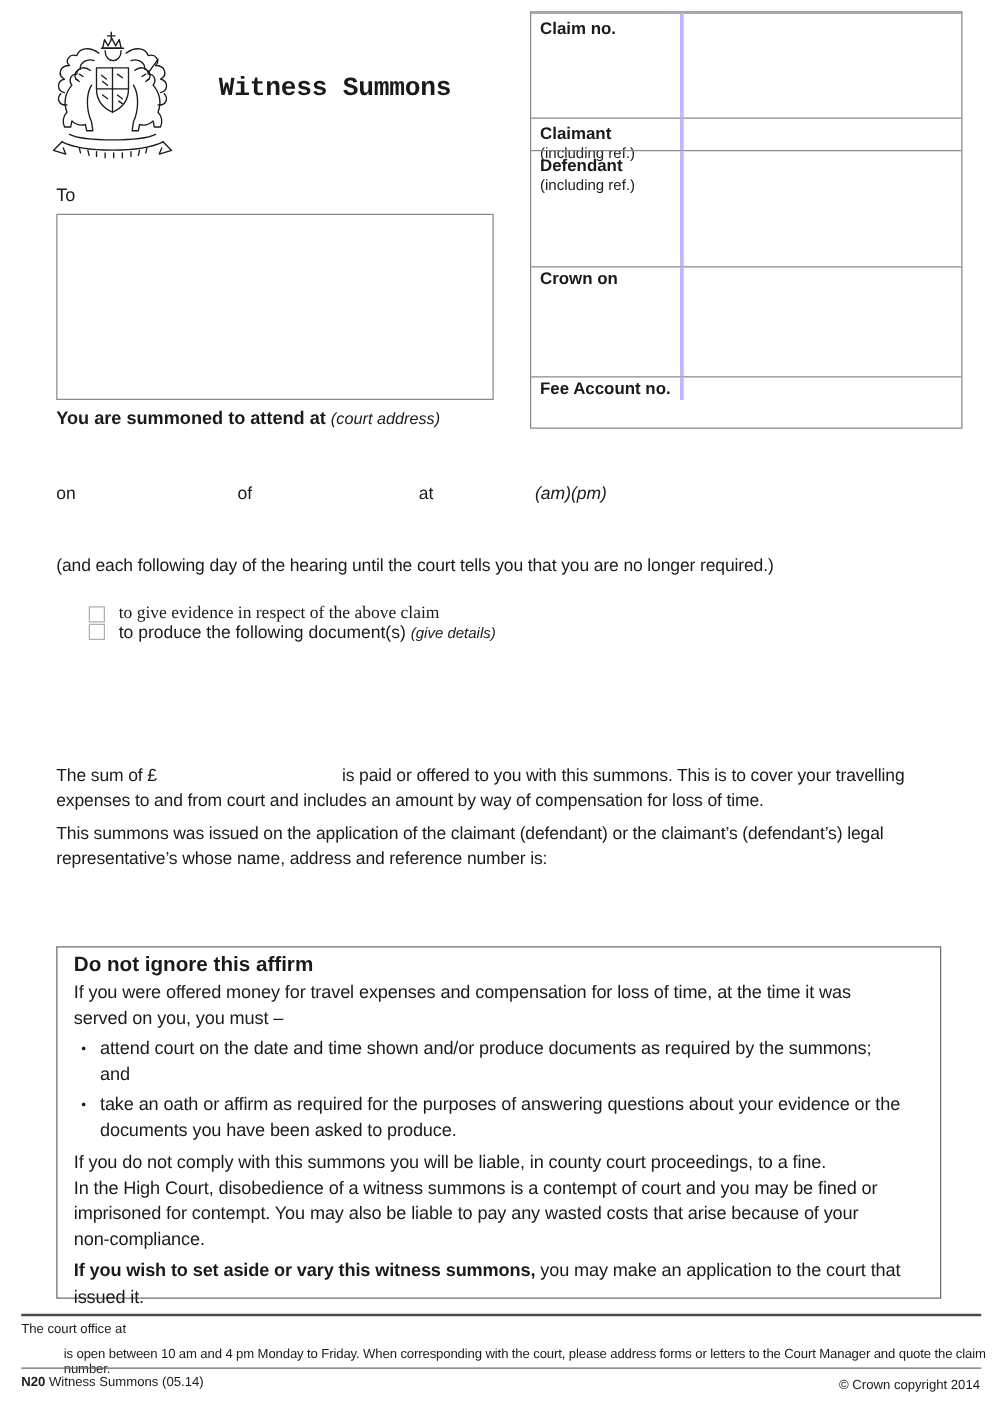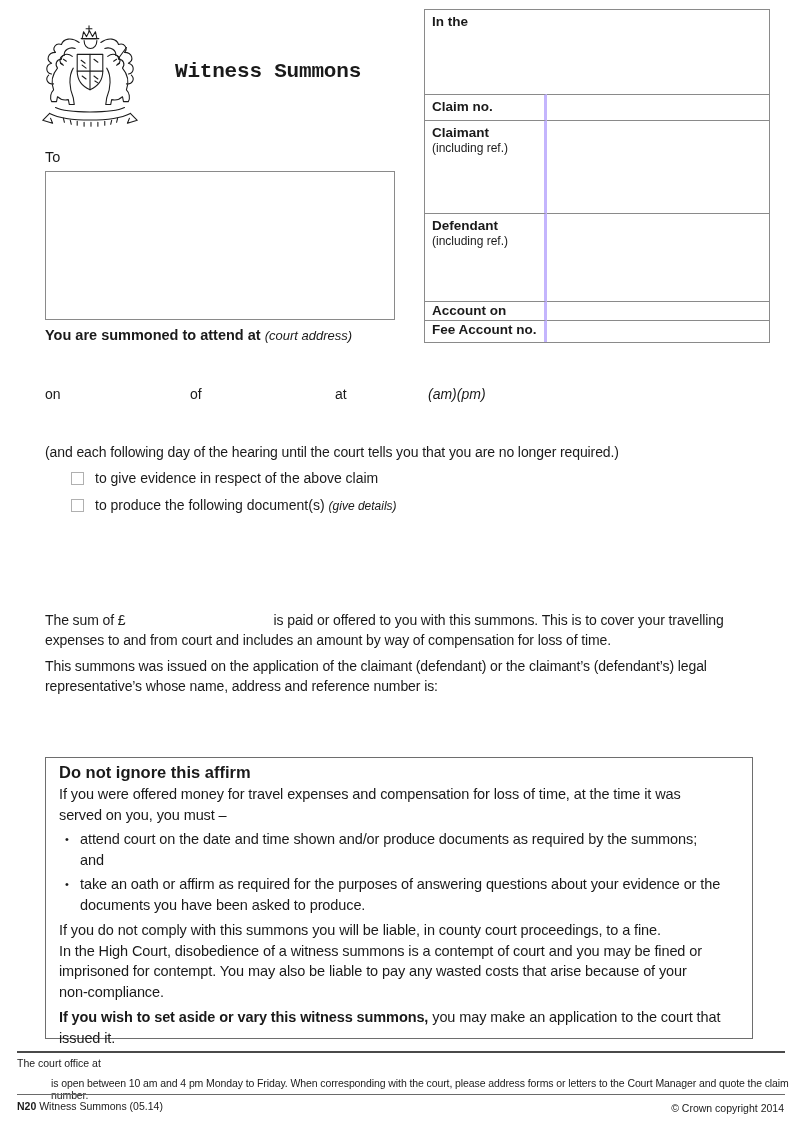--- a/index.html
+++ b/index.html
@@ -38,21 +38,21 @@
   .summon-line .b { font-weight:bold; }
   .summon-line .i { font-style:italic; font-size:13px; }
 
   .date-row { position:absolute; left:0; top:386px; width:800px; height:20px; }
   .date-row span { position:absolute; font-size:14px; }
   .d-on { left:45px; } .d-of { left:190px; } .d-at { left:335px; } .d-ampm { left:428px;font-style:italic; }
 
   .note { position:absolute; left:45px; top:444px; font-size:14px; letter-spacing:-0.1px; }
 
   .cb-row { position:absolute; left:71px; display:flex; align-items:flex-start; gap:11px; font-size:14px; }
-  .cb-row-1 { top:470px; } .cb-row-2 { top:497px; }
+  .cb-row-1 { top:483px;font-family:Liberation Serif, serif; } .cb-row-2 { top:497px; }
   .cb-box { width:13px; height:13px; border:1px solid #b0b0b0; background:#fff; flex:0 0 auto; margin-top:2px; }
   .cb-detail { font-style:italic; font-size:12px; margin-left:4px; }
 
   .para { position:absolute; left:45px; width:714px; font-size:14px; line-height:20px; letter-spacing:-0.1px; white-space:pre-wrap; }
   .sum-para { top:610px; }
   .amount-gap { display:inline-block; width:148px; height:1px; }
   .app-para { top:656px; }
 
   
   .warning-box {
@@ -112,36 +112,33 @@
       <path d="M30,86 c12,6 58,6 70,0"></path>
       <path d="M24,92 c18,9 64,9 82,0"></path>
       <path d="M24,92 l-7,7 10,3 -2,-5 M106,92 l7,7 -10,3 2,-5"></path>
       <path d="M38,97 l1,4 M45,99 l1,4 M52,100 l0,4 M59,101 v4 M66,101 v4 M73,101 v4 M80,100 v4 M87,99 l-1,4 M93,97 l-1,4"></path>
     </g>
   </svg>
 
   <div class="title">Witness Summons</div>
 
   <div class="case-table">
-    <div class="cell span2">
-      <span style="font-weight:bold;">In the</span>
-    </div>
     <div class="cell lbl bt">Claim no.</div>
     <div class="cell bt"></div>
     <div class="cell lbl bt">
       <div>Claimant</div>
       <div class="sub">(including ref.)</div>
     </div>
     <div class="cell bt"></div>
     <div class="cell lbl bt">
       <div>Defendant</div>
       <div class="sub">(including ref.)</div>
     </div>
     <div class="cell bt"></div>
-    <div class="cell lbl bt tight">Account on</div>
+    <div class="cell lbl bt tight">Crown on</div>
     <div class="cell bt tight"></div>
     <div class="cell lbl bt tight">Fee Account no.</div>
     <div class="cell bt tight"></div>
   </div>
 
   <div class="to-label">To</div>
   <div class="to-box"></div>
 
   <div class="summon-line">
     <span class="b">You are summoned to attend at</span>

